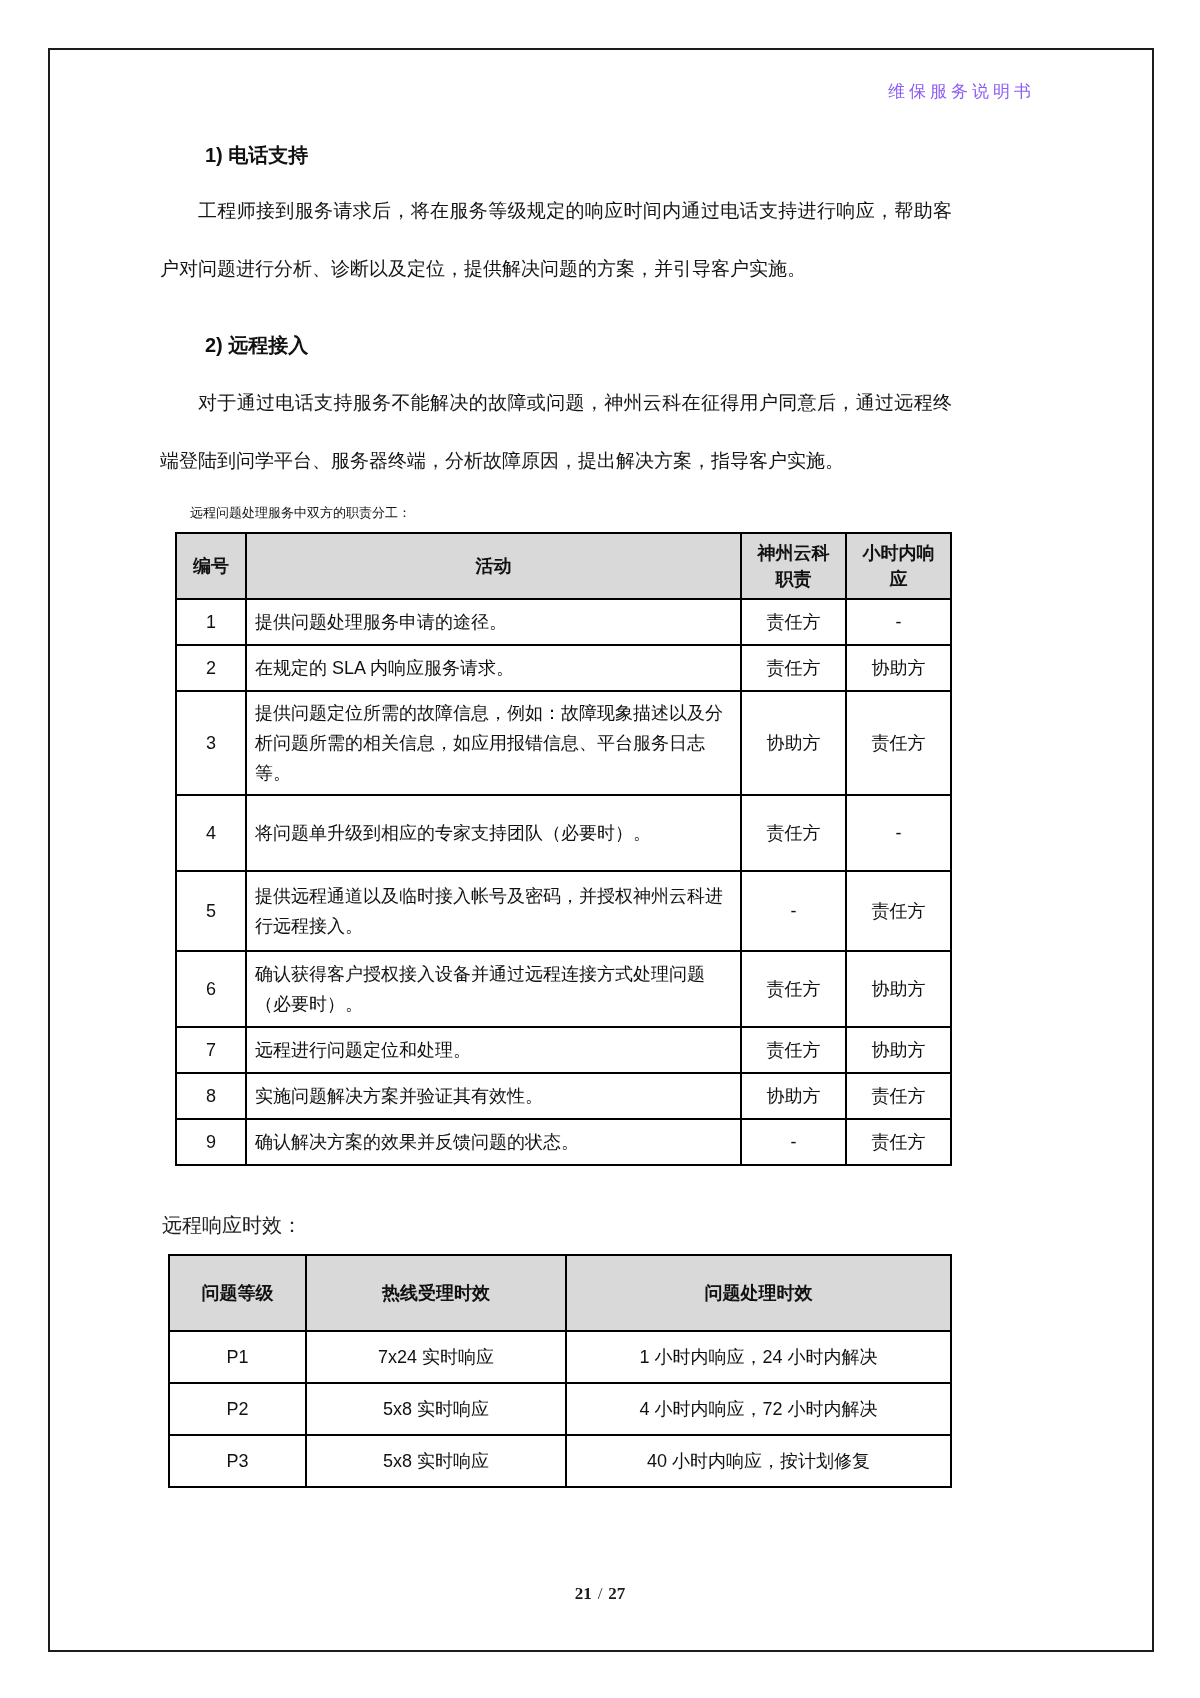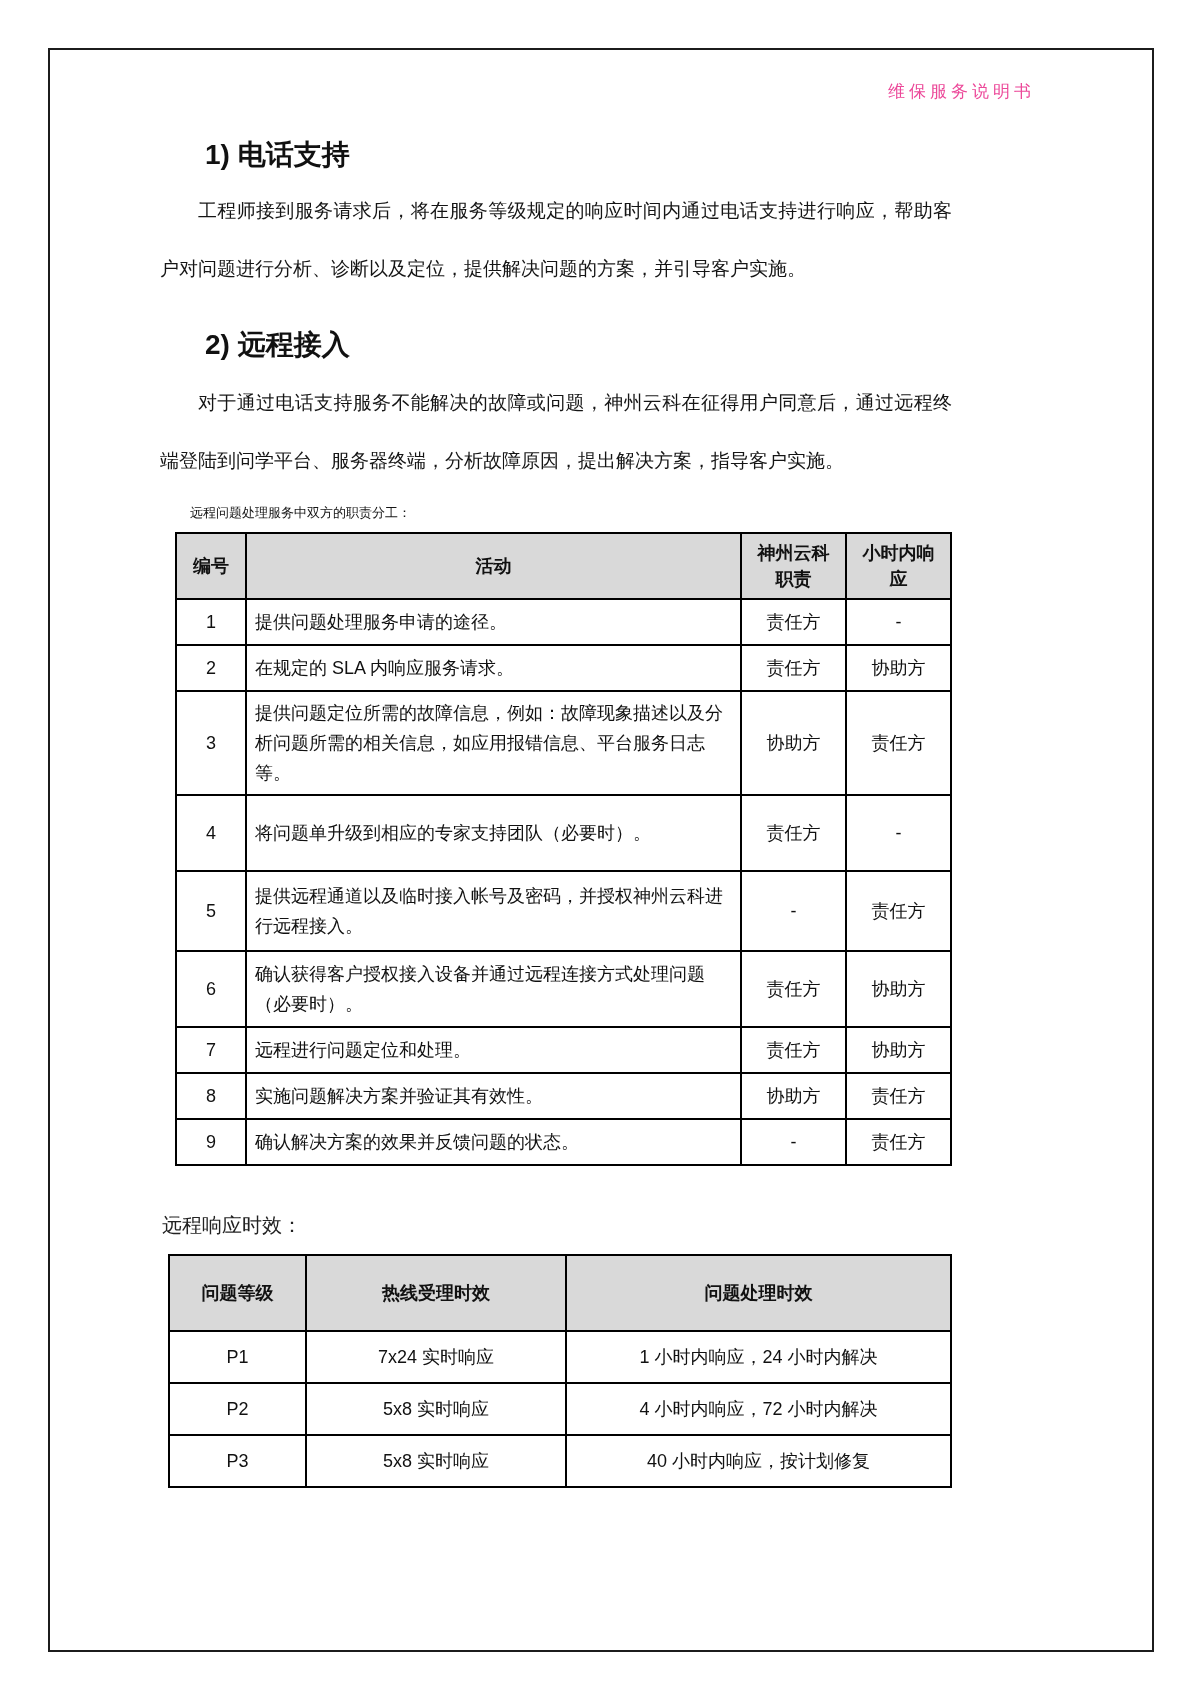--- a/index.html
+++ b/index.html
@@ -28,31 +28,31 @@
   }
   .doc-header {
     position: absolute;
     top: 80px;
     left: 0;
     right: 165px;
     text-align: right;
     font-family: "Liberation Serif", "DejaVu Serif", serif;
     font-size: 17px;
     letter-spacing: 4px;
-    color: #ec4899;
+    color: #8b5cf6;
   }
   .content {
     position: absolute;
     left: 160px;
     top: 142px;
     width: 792px;
   }
   h3.sec-heading {
     margin: 0 0 0 45px;
-    font-size: 28px;
+    font-size: 20px;
     line-height: 26px;
     font-weight: 700;
     color: #111111;
   }
   h3.sec-heading.second { margin-top: 34px; }
   p.body-para {
     margin: 14px 0 0 0;
     font-size: 19px;
     line-height: 58px;
     text-align: justify;
@@ -241,13 +241,16 @@
         <tr>
           <td>P3</td>
           <td>5x8 实时响应</td>
           <td>40 小时内响应，按计划修复</td>
         </tr>
       </tbody>
     </table>
 
   </div>
 
+  <div class="page-footer">
+    <span class="num">21</span><span class="sep">/</span><span class="num">27</span>
+  </div>
 </div>
 
 </body></html>

